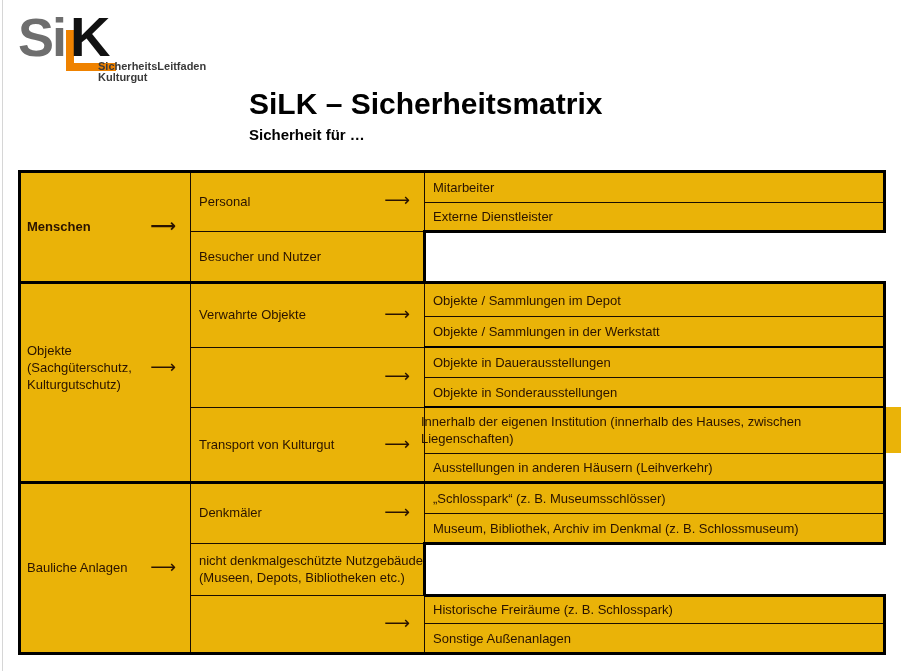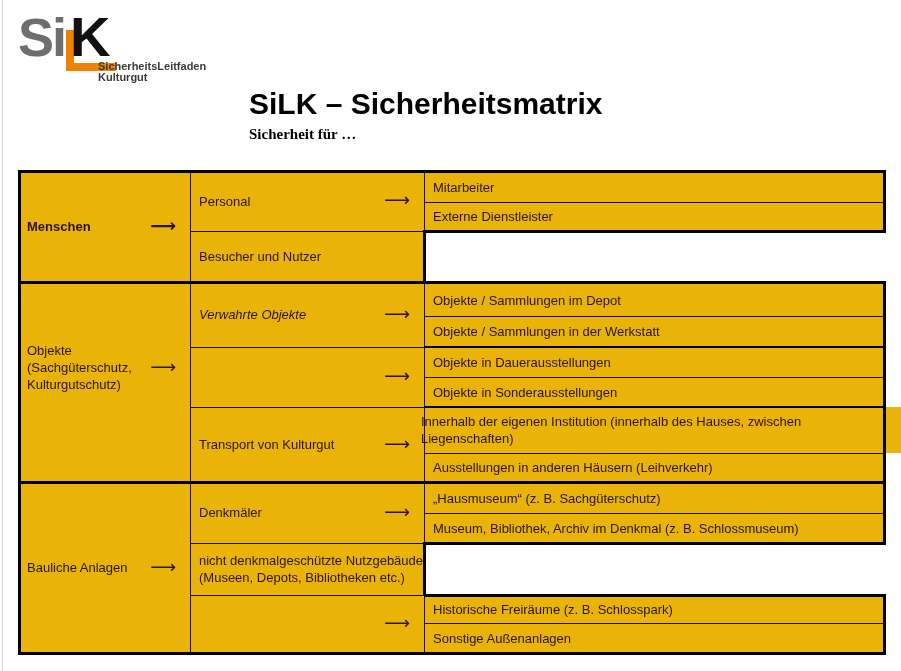--- a/index.html
+++ b/index.html
@@ -14,21 +14,21 @@
   
   .logo { position: absolute; left: 18px; top: 10px; width: 200px; height: 75px; }
   .logo .s { position: absolute; left: 0; top: 0; font-weight: bold; font-size: 54px; letter-spacing: -6px; color: #6e6e6e; line-height: 54px; }
   .logo .i { position: absolute; left: 34px; top: 0; font-weight: bold; font-size: 54px; color: #6e6e6e; line-height: 54px; }
   .logo .lbar-v { position: absolute; left: 48px; top: 20px; width: 8px; height: 41px; background: #ef8200; }
   .logo .lbar-h { position: absolute; left: 48px; top: 53px; width: 50px; height: 8px; background: #ef8200; }
   .logo .k { position: absolute; left: 52px; top: 0; font-weight: bold; font-size: 56px; color: #111111; line-height: 54px; }
   .logo .sub { position: absolute; left: 80px; top: 51px; font-size: 11px; font-weight: bold; color: #3a3a3a; line-height: 11px; }
 
   .title { position: absolute; left: 249px; top: 86px; font-size: 30px; font-weight: bold; color: #000; line-height: 36px; white-space: nowrap; }
-  .subtitle { position: absolute; left: 249px; top: 126px; font-size: 15px; font-weight: bold; color: #000; white-space: nowrap; font-family: Liberation Serif, serif; }
+  .subtitle { position: absolute; left: 249px; top: 126px; font-size: 15px; font-weight: bold; color: #000; white-space: nowrap; }
 
   
   .cell { position: absolute; box-sizing: border-box; background: #eab308; font-size: 13px; line-height: 17px; display: flex; align-items: center; padding-left: 9px; }
   .cell .arrow { position: absolute; right: 14px; top: 50%; transform: translateY(-55%); font-size: 18px; color: #2a1300; }
   .white { background: #ffffff; }
   .line { position: absolute; background: #1a0d00; }
   .thick { background: #000000; }
 </style>
 </head>
 <body>
@@ -69,21 +69,21 @@
     <span class="arrow">⟶</span>
   </div>
 
   <div class="cell" style="left:190px;top:171px;width:234px;height:60px;">
     <span>Personal</span>
     <span class="arrow">⟶</span>
   </div>
   <div class="cell" style="left:190px;top:231px;width:234px;height:51px;">
     <span>Besucher und Nutzer</span>
   </div>
-  <div class="cell" style="left:190px;top:282px;width:234px;height:65px;font-style:italic;">
+  <div class="cell" style="left:190px;top:282px;width:234px;height:65px;">
     <span>Verwahrte Objekte</span>
     <span class="arrow">⟶</span>
   </div>
   <div class="cell" style="left:190px;top:347px;width:234px;height:60px;">
     <span class="arrow">⟶</span>
   </div>
   <div class="cell" style="left:190px;top:407px;width:234px;height:75px;">
     <span>Transport von Kulturgut</span>
     <span class="arrow">⟶</span>
   </div>
@@ -122,21 +122,21 @@
     <span>Objekte in Sonderausstellungen</span>
   </div>
   <div class="cell" style="left:412px;top:407px;width:510px;height:46px;padding-right:60px;">
     <span>Innerhalb der eigenen Institution (innerhalb des Hauses, zwischen Liegenschaften)</span>
   </div>
   <div class="cell" style="left:424px;top:453px;width:461px;height:29px;">
     <span>Ausstellungen in anderen Häusern (Leihverkehr)</span>
   </div>
 
   <div class="cell" style="left:424px;top:484px;width:461px;height:29px;">
-    <span>„Hausmuseum“ (z. B. Sachgüterschutz)</span>
+    <span>„Schlosspark“ (z. B. Museumsschlösser)</span>
   </div>
   <div class="cell" style="left:424px;top:513px;width:461px;height:30px;">
     <span>Museum, Bibliothek, Archiv im Denkmal (z. B. Schlossmuseum)</span>
   </div>
   <div class="cell white" style="left:424px;top:543px;width:461px;height:52px;"></div>
   <div class="cell" style="left:424px;top:595px;width:461px;height:28px;">
     <span>Historische Freiräume (z. B. Schlosspark)</span>
   </div>
   <div class="cell" style="left:424px;top:623px;width:461px;height:30px;">
     <span>Sonstige Außenanlagen</span>

